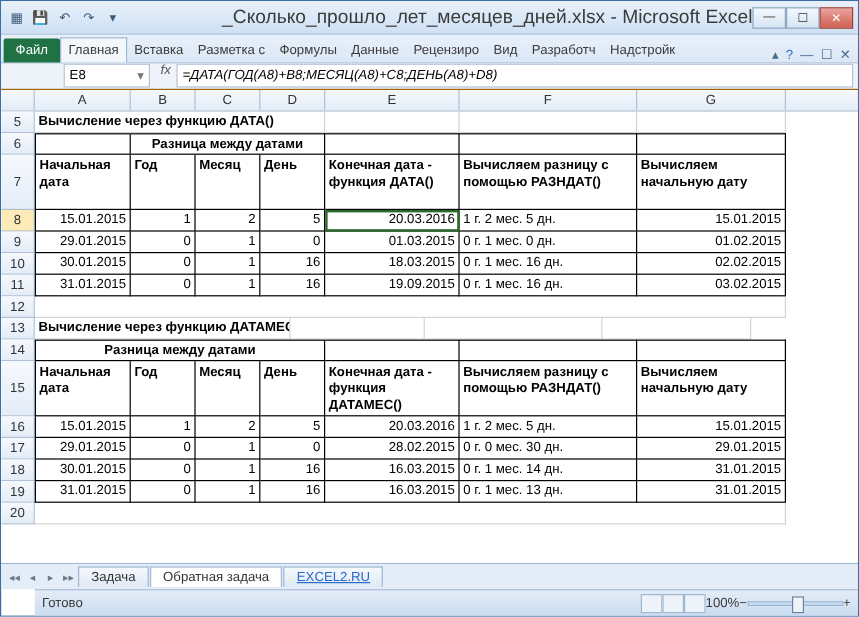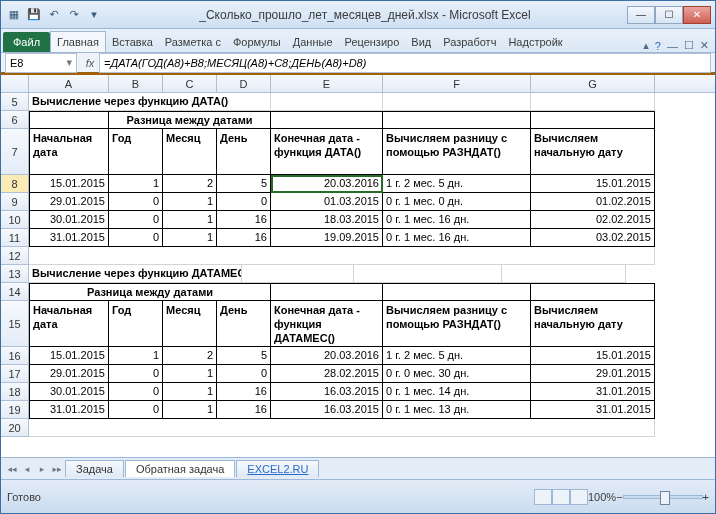--- a/index.html
+++ b/index.html
@@ -1,30 +1,30 @@
 <!DOCTYPE html>
 <html><head>
 <meta charset="utf-8">
 <style>
   * { box-sizing: border-box; margin: 0; padding: 0; font-family: 'Segoe UI', Tahoma, sans-serif; }
   body { background: #dce6f2; width: 716px; height: 514px; overflow: hidden; font-size: 11px; }
   .window { border: 1px solid #3a6ea5; background: #fff; width: 716px; height: 514px; display: flex; flex-direction: column; }
   .titlebar { height: 28px; background: linear-gradient(#e8f0fa, #cee0f4); display: flex; align-items: center; padding: 0 4px; border-bottom: 1px solid #9db7d6; }
   .qat { display: flex; align-items: center; gap: 2px; }
   .qat-icon { width: 18px; height: 18px; display: flex; align-items: center; justify-content: center; color: #3b5a7a; cursor: pointer; }
-  .title-text { flex: 1; text-align: center; font-size: 12px; color: #3b3b3b; }
+  .title-text { flex: 1; text-align: right; font-size: 16px; color: #3b3b3b; }
   .win-controls { display: flex; gap: 0; }
   .win-btn { width: 28px; height: 18px; border: 1px solid #8fa8c4; background: linear-gradient(#f3f7fc,#d7e5f4); display: flex; align-items: center; justify-content: center; font-size: 10px; color: #333; cursor: pointer; }
   .win-btn.close { background: linear-gradient(#e9a3a0,#d06050); color: #fff; border-color: #a04030; }
   .ribbon-tabs { height: 24px; background: linear-gradient(#e8f0fa,#dce8f6); display: flex; align-items: flex-end; padding-left: 2px; border-bottom: 1px solid #9db7d6; }
   .file-tab { background: #207245; color: #fff; padding: 4px 10px; font-size: 11px; border-radius: 2px 2px 0 0; cursor: pointer; }
   .tab { padding: 4px 6px; font-size: 11px; color: #3b3b3b; cursor: pointer; }
   .tab.active { background: #f3f7fc; border: 1px solid #9db7d6; border-bottom: none; }
   .ribbon-help { margin-left: auto; display: flex; align-items: center; gap: 6px; padding-right: 6px; color: #4a6a8a; }
-  .formula-bar { height: 22px; display: flex; align-items: center; background: #eef3fa; border-bottom: 3px solid #a16207; }
+  .formula-bar { height: 22px; display: flex; background: #eef3fa; border-bottom: 1px solid #a16207; padding-left: 48px; }
   .name-box { width: 72px; height: 20px; border: 1px solid #b3c1d3; background: #fff; padding: 0 4px; display: flex; align-items: center; font-size: 11px; margin: 0 4px; }
   .fx { width: 18px; color: #555; font-style: italic; text-align: center; }
   .formula-input { flex: 1; height: 20px; border: 1px solid #b3c1d3; background: #fff; padding: 0 4px; font-size: 11px; display: flex; align-items: center; margin-right: 4px; font-style: italic; }
   .sheet-area { flex: 1; overflow: hidden; background: #fff; position: relative; }
   .col-headers { display: flex; height: 18px; background: linear-gradient(#f6f9fd,#e3ecf7); border-bottom: 1px solid #b0c0d4; }
   .corner { width: 28px; border-right: 1px solid #b0c0d4; }
   .ch { border-right: 1px solid #b0c0d4; text-align: center; font-size: 11px; color: #333; line-height: 18px; }
   .cA{width:80px}.cB{width:54px}.cC{width:54px}.cD{width:54px}.cE{width:112px}.cF{width:148px}.cG{width:124px}
   .rows { position: relative; }
   .row { display: flex; height: 18px; }
@@ -38,21 +38,21 @@
   .r { text-align: right; }
   .sel-cell { outline: 2px solid #2a6a2a; outline-offset: -2px; position: relative; z-index: 2; }
   .tall { height: 46px; line-height: 14px; padding-top: 2px; white-space: normal; }
   .row.tall-row { height: 46px; }
   .row.tall-row .rh { line-height: 46px; }
   .merge-note { font-weight: bold; }
   .sheet-tabs { height: 22px; background: #e3ecf7; border-top: 1px solid #9db7d6; display: flex; align-items: center; padding-left: 4px; gap: 1px; }
   .nav-arrow { width: 14px; height: 14px; color: #6a7a8a; cursor: pointer; display: flex; align-items: center; justify-content: center; font-size: 9px; }
   .stab { background: linear-gradient(#f6f9fd,#dfe9f5); border: 1px solid #9db7d6; border-bottom: none; padding: 2px 10px; font-size: 11px; color: #333; cursor: pointer; }
   .stab.active { background: #fff; }
-  .statusbar { height: 34px; background: linear-gradient(#e3ecf7,#cadcf0); border-top: 1px solid #9db7d6; display: flex; align-items: center; padding: 0 6px; font-size: 11px; color: #3b3b3b; }
+  .statusbar { height: 22px; background: linear-gradient(#e3ecf7,#cadcf0); border-top: 1px solid #9db7d6; display: flex; align-items: center; padding: 0 6px; font-size: 11px; color: #3b3b3b; margin-left: 28px; }
   .status-right { margin-left: auto; display: flex; align-items: center; gap: 0; }
   .view-btn { width: 18px; height: 16px; border: 1px solid #9db7d6; background: #eef3fa; cursor: pointer; }
   .slider { width: 80px; height: 4px; background: #cadcf0; border: 1px solid #9db7d6; position: relative; }
   .slider::after { content: ''; width: 8px; height: 12px; background: #eef3fa; border: 1px solid #6a849f; position: absolute; left: 36px; top: -5px; }
 </style>
 </head>
 <body>
 
 <div class="window">
   <div class="titlebar">

